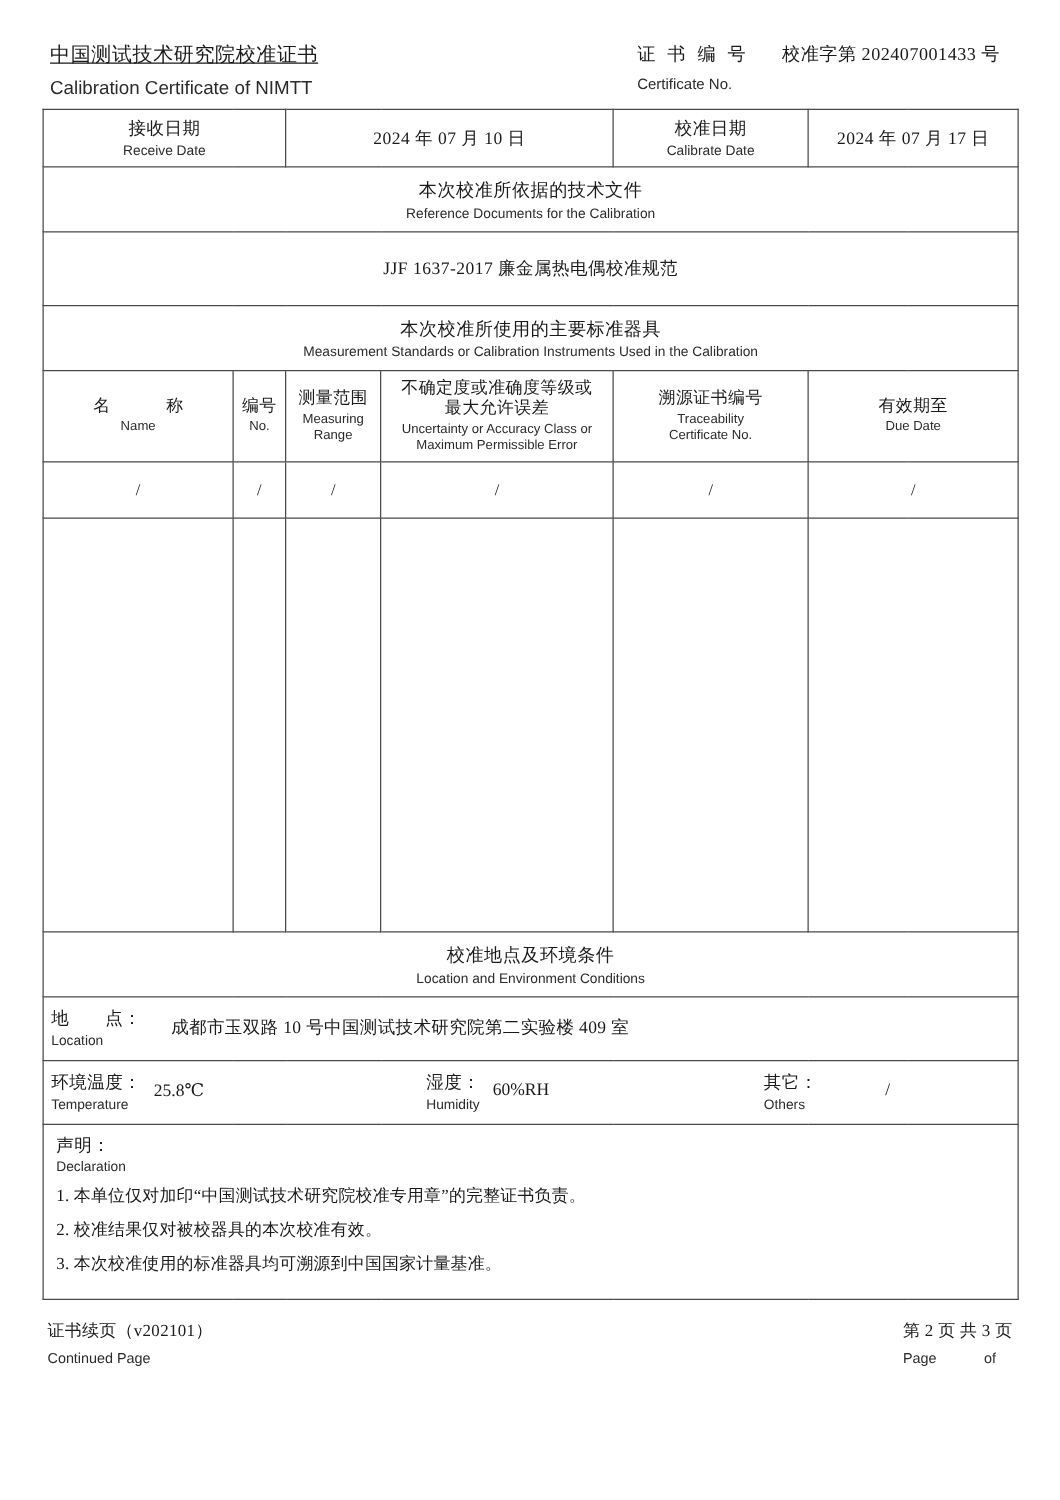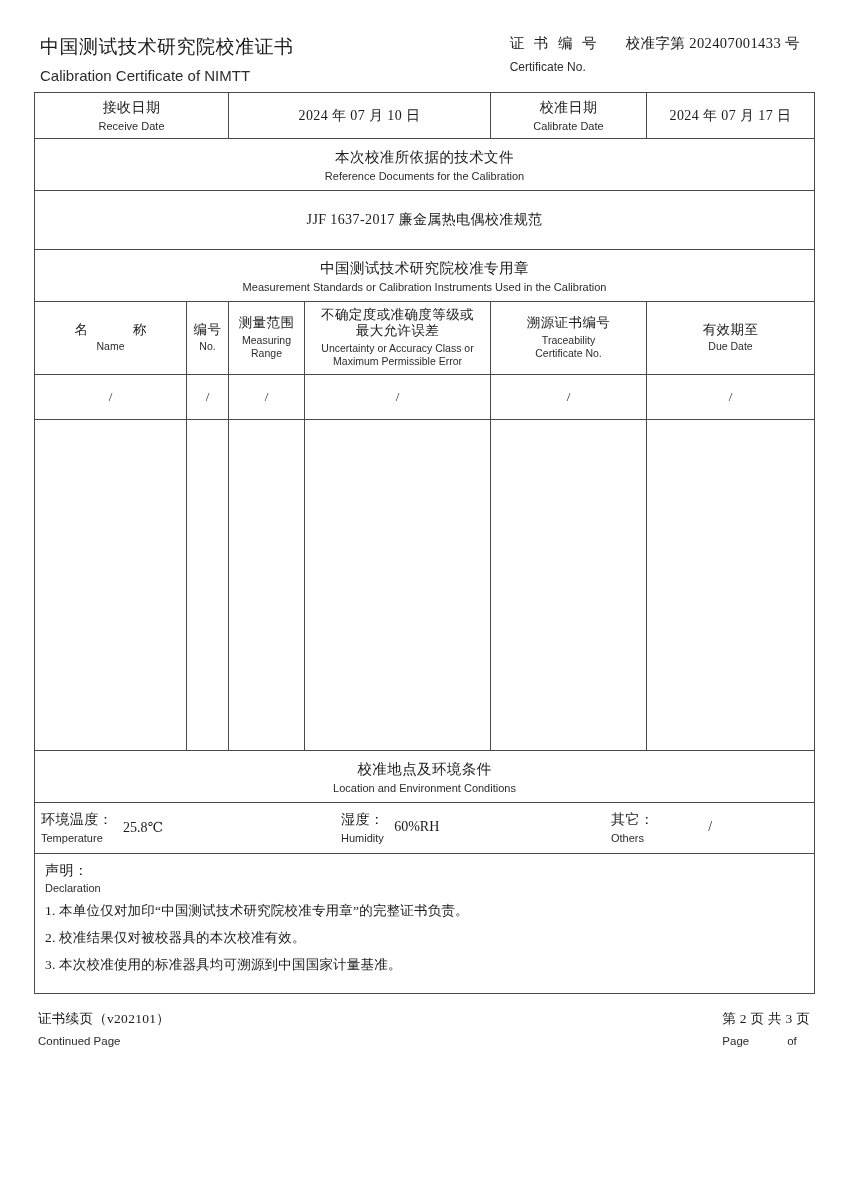--- a/index.html
+++ b/index.html
@@ -24,22 +24,23 @@
     padding: 28px 34px 20px 34px;
   }
   
   .header {
     display: flex;
     justify-content: space-between;
     align-items: flex-start;
     padding: 6px 6px 4px 6px;
   }
   .hdr-left .cn {
-    font-size: 19px;
+    font-size: 16px;
     letter-spacing: 0.5px;
+    text-decoration: underline;
   }
   .hdr-left .en {
     font-size: 15px;
     font-family: "Liberation Sans", sans-serif;
     margin-top: 7px;
     color: #2b2b2b;
   }
   .hdr-right {
     text-align: left;
     padding-right: 8px;
@@ -263,21 +264,21 @@
 
     <tr class="doc-row">
       <td colspan="7">
         <div class="doc-text">JJF 1637-2017 廉金属热电偶校准规范</div>
       </td>
     </tr>
 
     <tr>
       <td colspan="7">
         <div class="band">
-          <div class="cn-t">中国测试技术研究院校准专用章</div>
+          <div class="cn-t">本次校准所使用的主要标准器具</div>
           <div class="en-t">Measurement Standards or Calibration Instruments Used in the Calibration</div>
         </div>
       </td>
     </tr>
 
     <tr>
       <td>
         <div class="sh">
           <div class="cn-t sp">名　　称</div>
           <div class="en-t">Name</div>
@@ -339,20 +340,31 @@
 
     <tr>
       <td colspan="7" class="loc-band">
         <div class="band">
           <div class="cn-t">校准地点及环境条件</div>
           <div class="en-t">Location and Environment Conditions</div>
         </div>
       </td>
     </tr>
 
+    <tr class="loc-row">
+      <td colspan="7">
+        <div class="kv">
+          <div class="k">
+            <div class="cn-t">地　　点：</div>
+            <div class="en-t">Location</div>
+          </div>
+          <div class="v">成都市玉双路 10 号中国测试技术研究院第二实验楼 409 室</div>
+        </div>
+      </td>
+    </tr>
 
     <tr class="env-row">
       <td colspan="7">
         <div class="env-grid">
           <div class="env-cell env-temp">
             <div class="k">
               <div class="cn-t">环境温度：</div>
               <div class="en-t">Temperature</div>
             </div>
             <div class="v">25.8℃</div>

